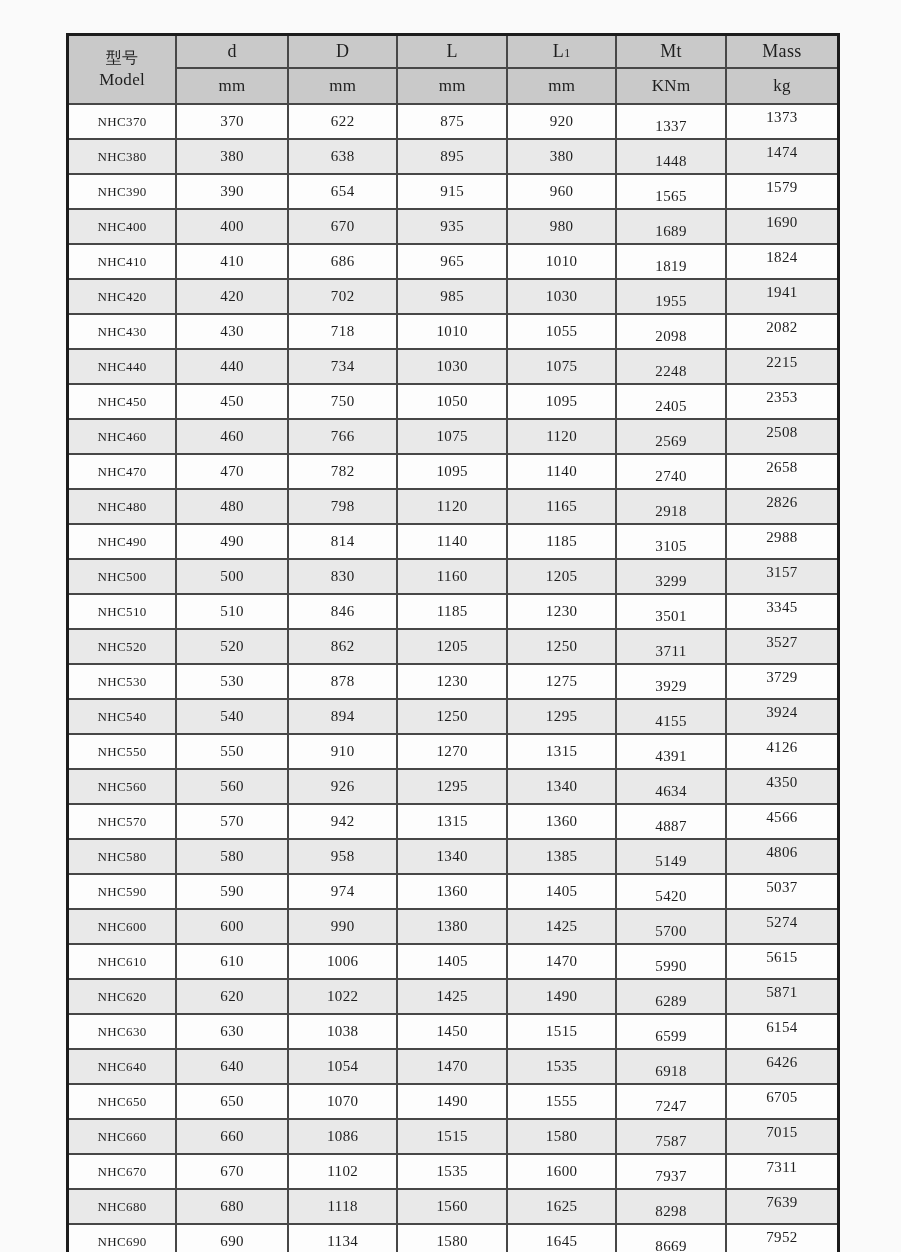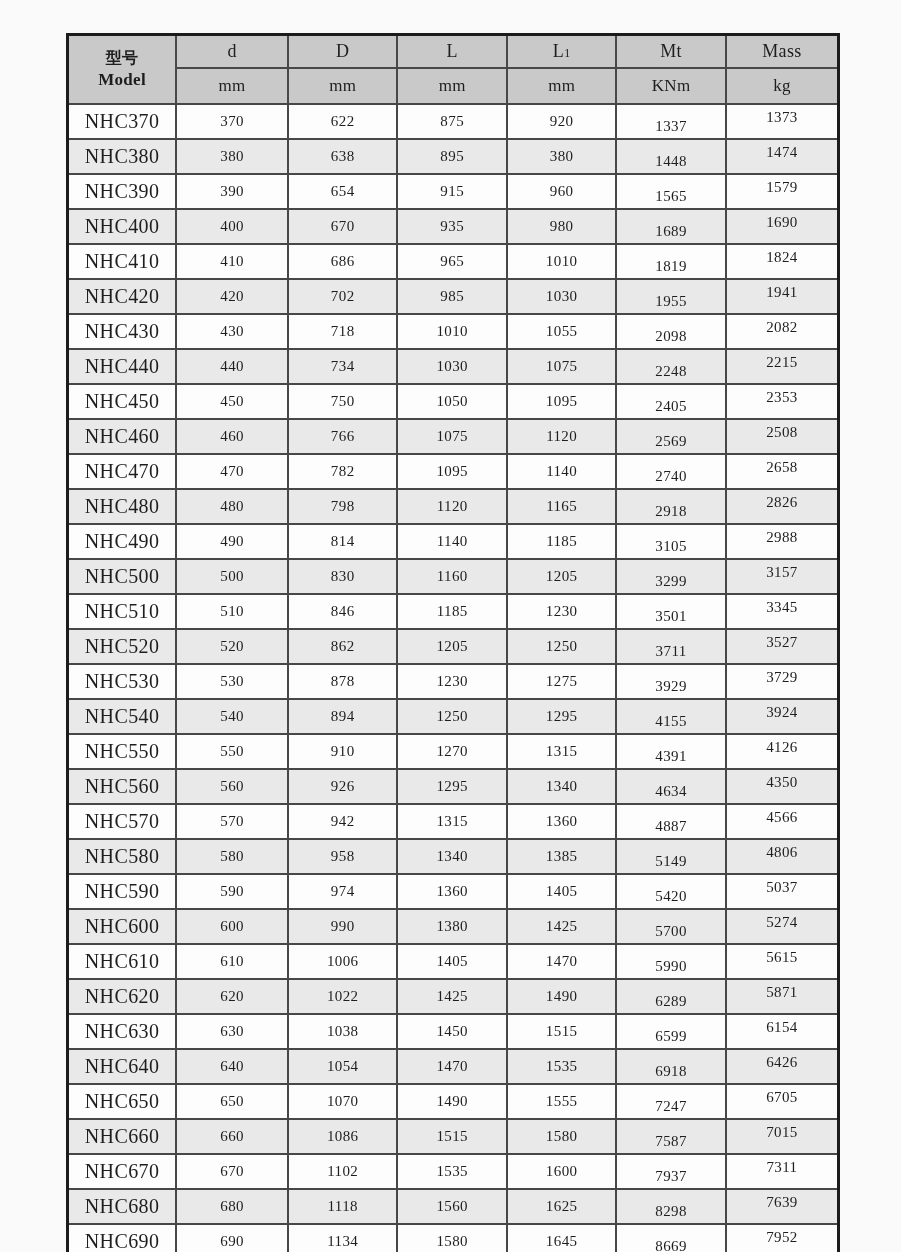--- a/index.html
+++ b/index.html
@@ -38,37 +38,36 @@
   .spec-table thead th {
     background: #c9c9c9;
     font-size: 18px;
     letter-spacing: 0.3px;
   }
   .spec-table thead tr.labels th { height: 31px; }
   .spec-table thead tr.units th  { height: 34px; font-size: 17px; margin-top: 40px; }
   .spec-table th.model-th {
     font-size: 16px;
     line-height: 1.35;
-    font-weight: bold;
   }
   .spec-table th.model-th .en { font-size: 17px; }
   .spec-table th .sub {
     font-size: 12px;
     vertical-align: baseline;
   }
   
   .spec-table tbody td {
     height: 29px;
     font-size: 15px;
     background: #fdfdfd;
     vertical-align: middle;
     letter-spacing: 0.4px;
   }
   .spec-table tbody tr:nth-child(even) td { background: #e9e9e9; }
-  .spec-table tbody td.model-cell { font-size: 20px; }
+  .spec-table tbody td.model-cell { font-size: 13px; }
   .spec-table tbody td.mt-cell {
     vertical-align: bottom;
     padding-bottom: 3px;
   }
   .spec-table tbody td.mass-cell {
     vertical-align: top;
     padding-top: 4px;
     text-align: center;
   }
 </style>

